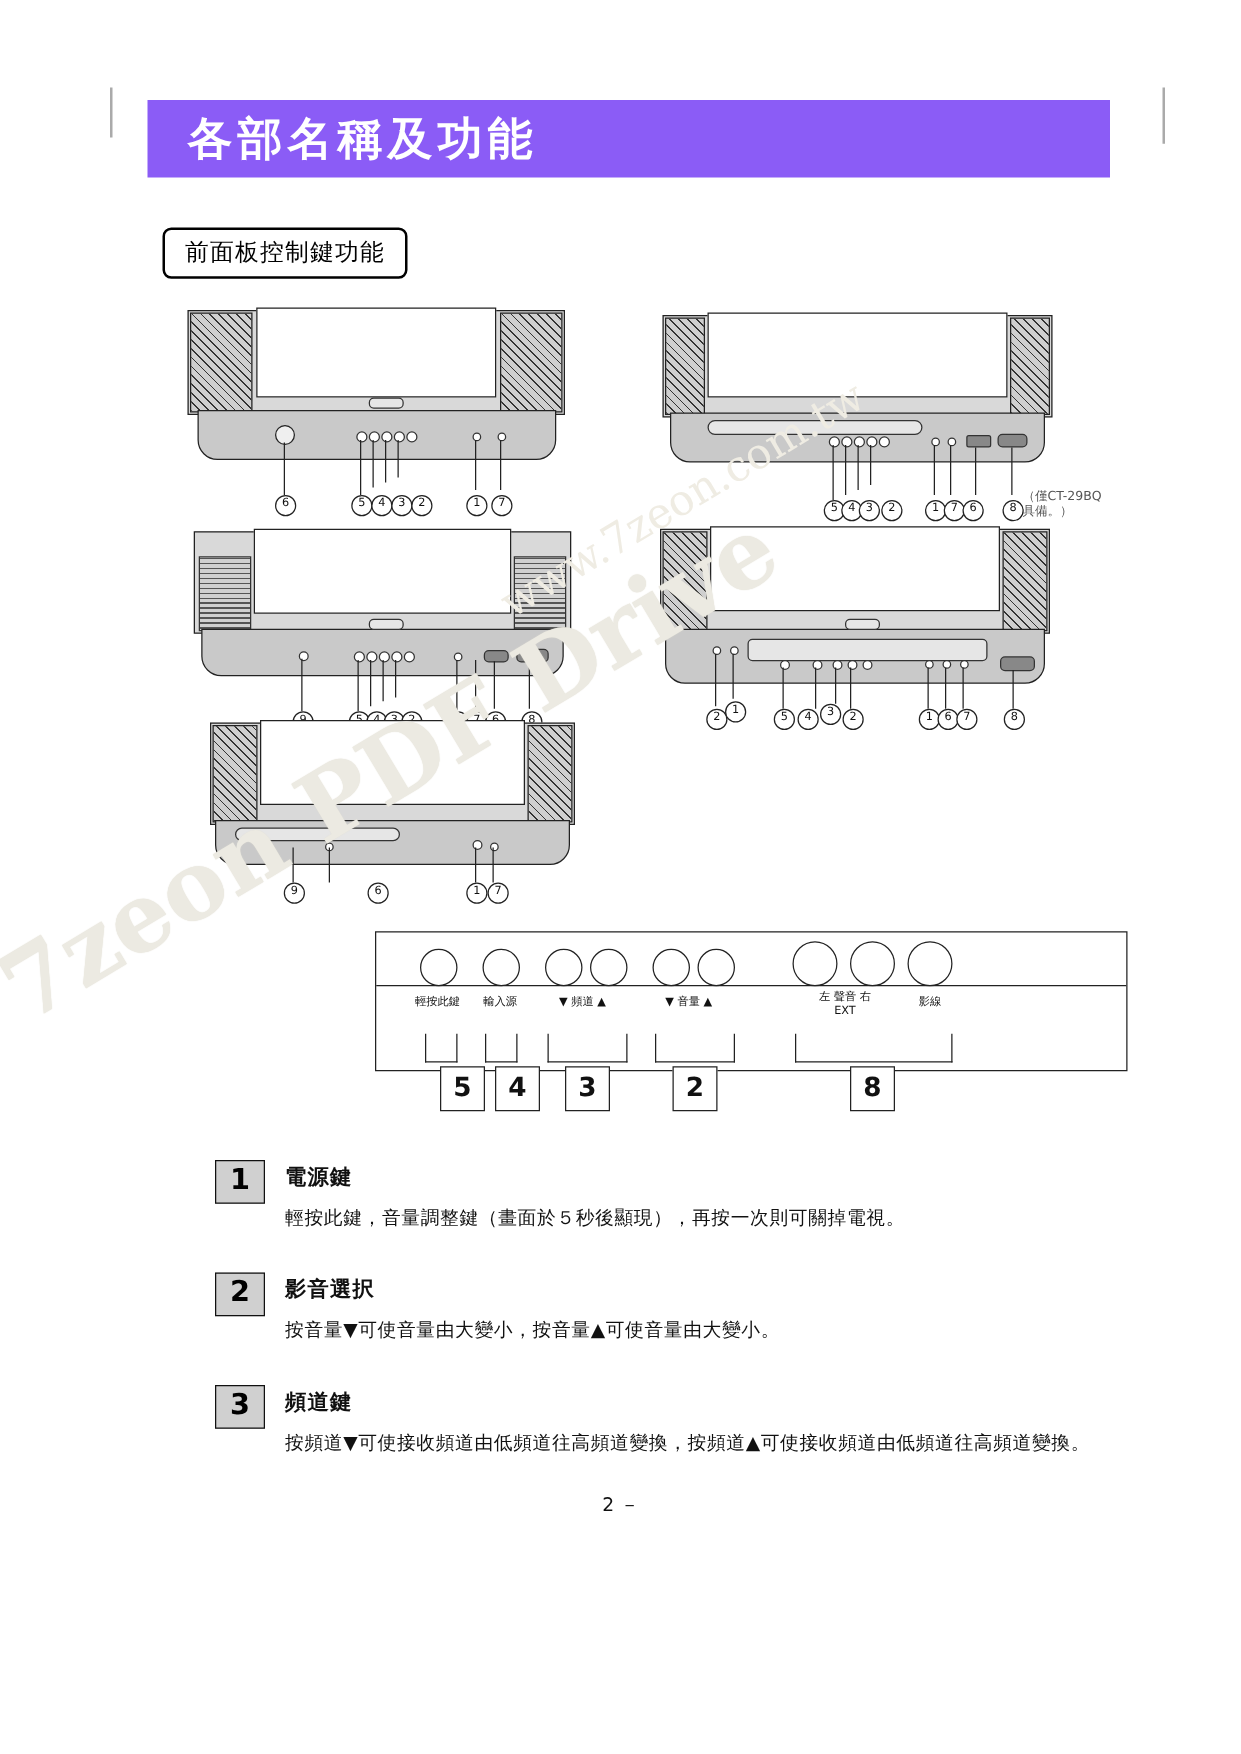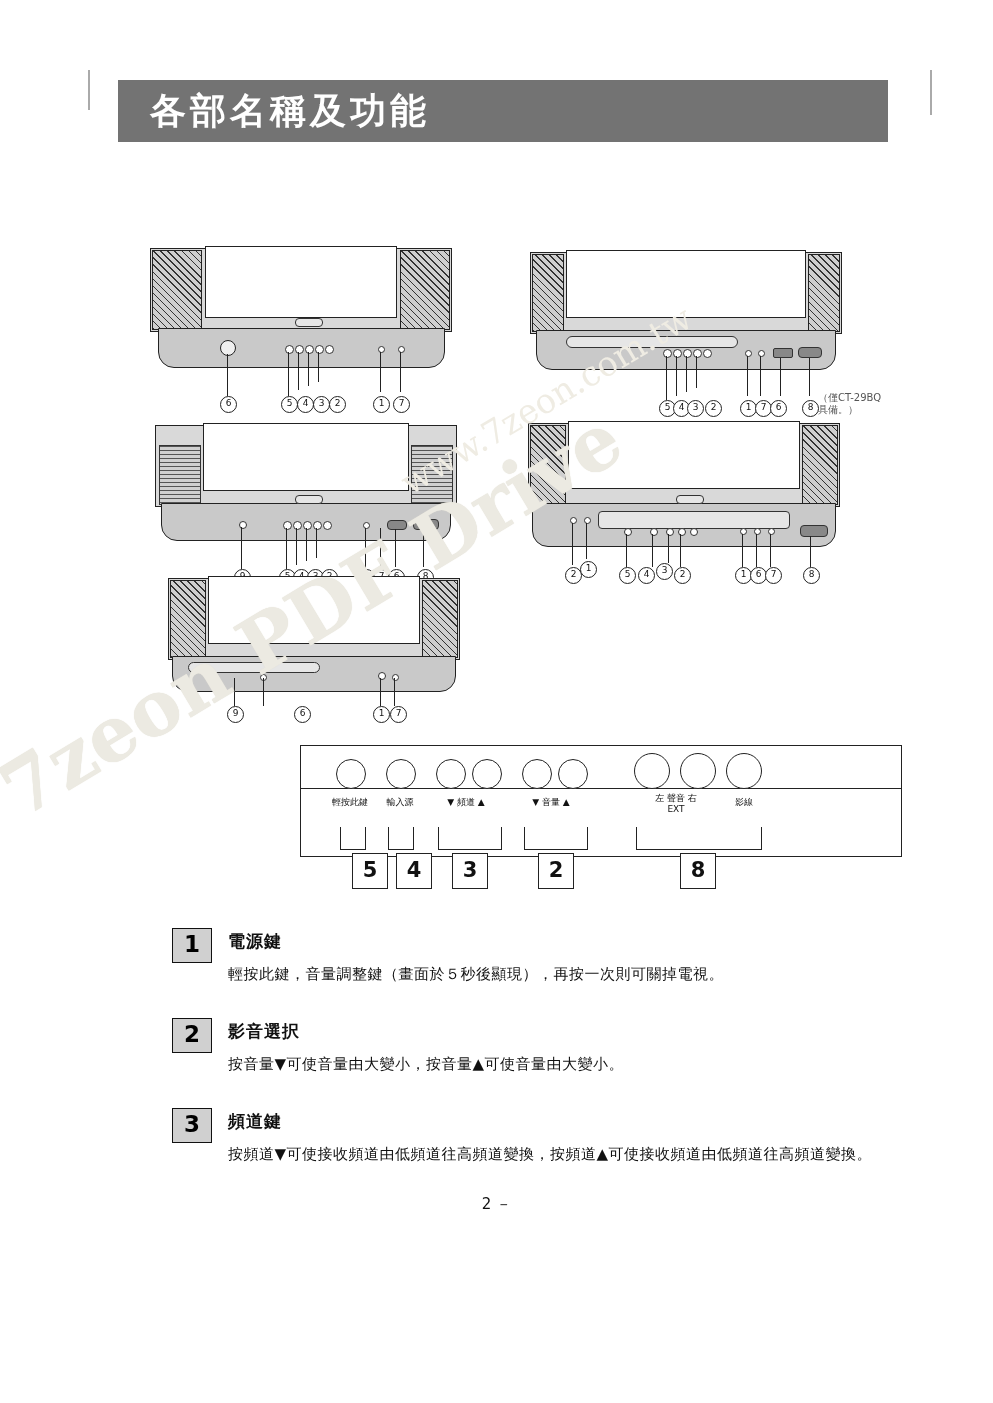--- a/index.html
+++ b/index.html
@@ -3,21 +3,21 @@
 <meta charset="utf-8">
 <style>
   html,body{margin:0;padding:0;background:#b8b8b8;}
   body{font-family:"DejaVu Sans","Liberation Sans",sans-serif;}
   .page{
     position:relative;width:993px;height:1403px;background:#ffffff;margin:0 auto;
     overflow:hidden;
   }
   
   .title-bar{
-    position:absolute;left:118px;top:80px;width:770px;height:62px;background:#737373;
+    position:absolute;left:118px;top:80px;width:770px;height:62px;background:#8b5cf6;
     display:flex;align-items:center;
   }
   .title-bar .t{
     color:#fff;font-size:36px;font-weight:bold;letter-spacing:4px;margin-left:32px;
     font-family:"DejaVu Sans","Liberation Sans",sans-serif;
   }
   
   .sub-box{
     position:absolute;left:130px;top:182px;border:2px solid #000;border-radius:7px;
     padding:5px 16px 6px 16px;font-size:19px;letter-spacing:1px;background:#fff;
@@ -123,20 +123,21 @@
 
 <div class="page">
 
   <div class="edge-l"></div>
   <div class="edge-r"></div>
 
   <div class="title-bar">
     <div class="t">各部名稱及功能</div>
   </div>
 
+  <div class="sub-box">前面板控制鍵功能</div>
 
   <div class="tv" style="left:150px;top:248px;width:310px;height:170px;">
     <div class="label" style="left:110px;top:8px;">CT-216QL
 CT-21BQL</div>
     <div class="cab" style="left:0px;top:0px;width:300px;height:82px;"></div>
     <div class="hatch" style="left:2px;top:2px;width:48px;height:78px;"></div>
     <div class="hatch" style="left:250px;top:2px;width:48px;height:78px;"></div>
     <div class="screen" style="left:55px;top:-2px;width:190px;height:70px;"></div>
     <div class="basecurve" style="left:8px;top:80px;width:285px;height:38px;"></div>
     <div class="bezel" style="left:145px;top:70px;width:26px;height:7px;"></div>

